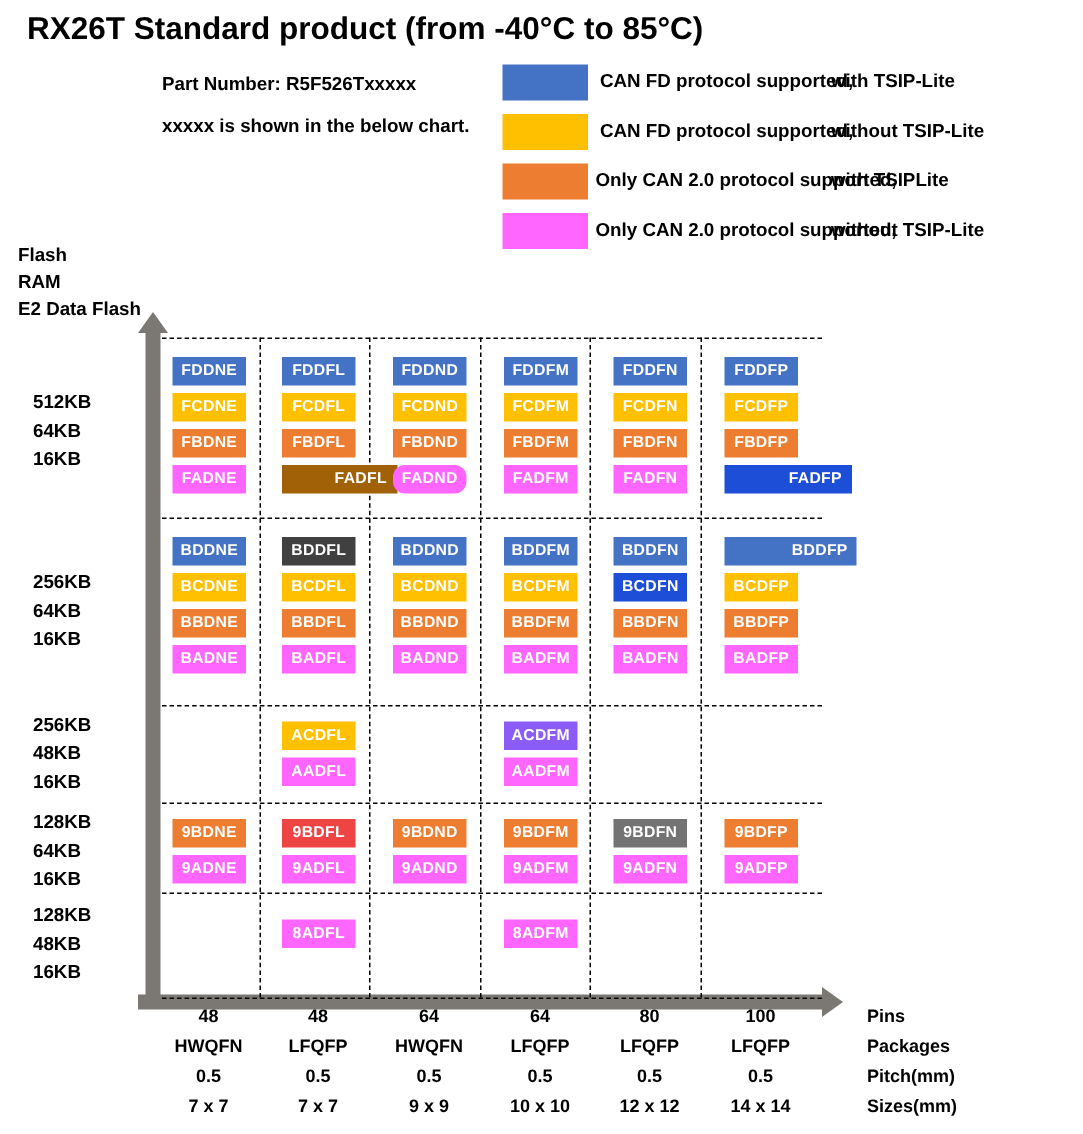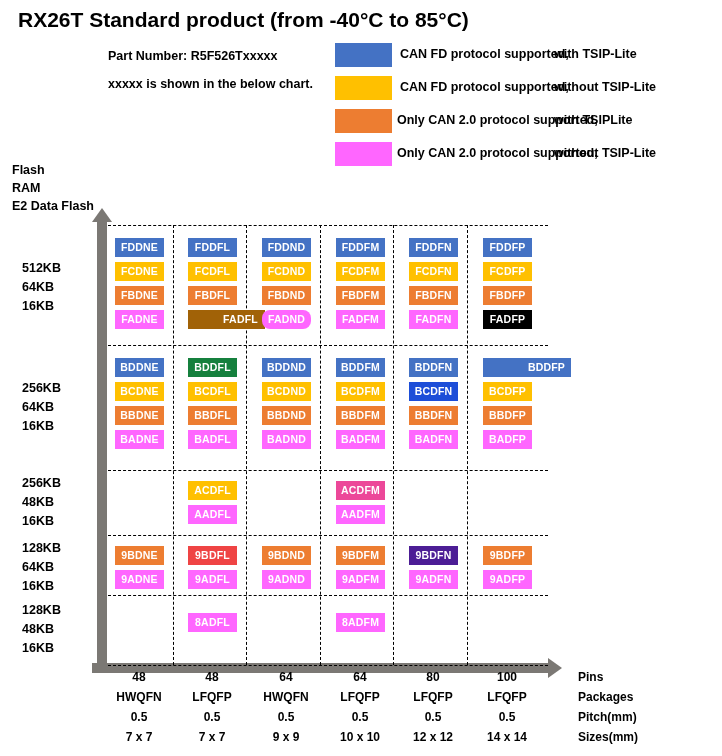--- a/index.html
+++ b/index.html
@@ -314,26 +314,26 @@
       <div class="part-box" style="left: 336px; top: 262px; background: rgb(255, 192, 0);">FCDFM</div>
       <div class="part-box" style="left: 336px; top: 286px; background: rgb(237, 125, 49);">FBDFM</div>
       <div class="part-box" style="left: 336px; top: 310px; background: rgb(255, 102, 255);">FADFM</div>
       <div class="part-box" style="left: 409px; top: 238px; background: rgb(68, 114, 196);">FDDFN</div>
       <div class="part-box" style="left: 409px; top: 262px; background: rgb(255, 192, 0);">FCDFN</div>
       <div class="part-box" style="left: 409px; top: 286px; background: rgb(237, 125, 49);">FBDFN</div>
       <div class="part-box" style="left: 409px; top: 310px; background: rgb(255, 102, 255);">FADFN</div>
       <div class="part-box" style="left: 483px; top: 238px; background: rgb(68, 114, 196);">FDDFP</div>
       <div class="part-box" style="left: 483px; top: 262px; background: rgb(255, 192, 0);">FCDFP</div>
       <div class="part-box" style="left: 483px; top: 286px; background: rgb(237, 125, 49);">FBDFP</div>
-      <div class="part-box" style="left: 483px; top: 310px; background: #000000;">FADFP</div>
+      <div class="part-box" style="left: 483px; top: 310px; background: #1d4ed8; padding-left: 36px;">FADFP</div>
       <div class="part-box" style="left: 115px; top: 358px; background: rgb(68, 114, 196);">BDDNE</div>
       <div class="part-box" style="left: 115px; top: 382px; background: rgb(255, 192, 0);">BCDNE</div>
       <div class="part-box" style="left: 115px; top: 406px; background: rgb(237, 125, 49);">BBDNE</div>
       <div class="part-box" style="left: 115px; top: 430px; background: rgb(255, 102, 255);">BADNE</div>
-      <div class="part-box" style="left: 188px; top: 358px; background: #15803d;">BDDFL</div>
+      <div class="part-box" style="left: 188px; top: 358px; background: #404040;">BDDFL</div>
       <div class="part-box" style="left: 188px; top: 382px; background: rgb(255, 192, 0);">BCDFL</div>
       <div class="part-box" style="left: 188px; top: 406px; background: rgb(237, 125, 49);">BBDFL</div>
       <div class="part-box" style="left: 188px; top: 430px; background: rgb(255, 102, 255);">BADFL</div>
       <div class="part-box" style="left: 262px; top: 358px; background: rgb(68, 114, 196);">BDDND</div>
       <div class="part-box" style="left: 262px; top: 382px; background: rgb(255, 192, 0);">BCDND</div>
       <div class="part-box" style="left: 262px; top: 406px; background: rgb(237, 125, 49);">BBDND</div>
       <div class="part-box" style="left: 262px; top: 430px; background: rgb(255, 102, 255);">BADND</div>
       <div class="part-box" style="left: 336px; top: 358px; background: rgb(68, 114, 196);">BDDFM</div>
       <div class="part-box" style="left: 336px; top: 382px; background: rgb(255, 192, 0);">BCDFM</div>
       <div class="part-box" style="left: 336px; top: 406px; background: rgb(237, 125, 49);">BBDFM</div>
@@ -341,31 +341,31 @@
       <div class="part-box" style="left: 409px; top: 358px; background: rgb(68, 114, 196);">BDDFN</div>
       <div class="part-box" style="left: 409px; top: 382px; background: #1d4ed8;">BCDFN</div>
       <div class="part-box" style="left: 409px; top: 406px; background: rgb(237, 125, 49);">BBDFN</div>
       <div class="part-box" style="left: 409px; top: 430px; background: rgb(255, 102, 255);">BADFN</div>
       <div class="part-box" style="left: 483px; top: 358px; background: rgb(68, 114, 196); padding-left: 39px;">BDDFP</div>
       <div class="part-box" style="left: 483px; top: 382px; background: rgb(255, 192, 0);">BCDFP</div>
       <div class="part-box" style="left: 483px; top: 406px; background: rgb(237, 125, 49);">BBDFP</div>
       <div class="part-box" style="left: 483px; top: 430px; background: rgb(255, 102, 255);">BADFP</div>
       <div class="part-box" style="left: 188px; top: 481px; background: rgb(255, 192, 0);">ACDFL</div>
       <div class="part-box" style="left: 188px; top: 505px; background: rgb(255, 102, 255);">AADFL</div>
-      <div class="part-box" style="left: 336px; top: 481px; background: #ec4899;">ACDFM</div>
+      <div class="part-box" style="left: 336px; top: 481px; background: #8b5cf6;">ACDFM</div>
       <div class="part-box" style="left: 336px; top: 505px; background: rgb(255, 102, 255);">AADFM</div>
       <div class="part-box" style="left: 115px; top: 546px; background: rgb(237, 125, 49);">9BDNE</div>
       <div class="part-box" style="left: 115px; top: 570px; background: rgb(255, 102, 255);">9ADNE</div>
       <div class="part-box" style="left: 188px; top: 546px; background: #ef4444;">9BDFL</div>
       <div class="part-box" style="left: 188px; top: 570px; background: rgb(255, 102, 255);">9ADFL</div>
       <div class="part-box" style="left: 262px; top: 546px; background: rgb(237, 125, 49);">9BDND</div>
       <div class="part-box" style="left: 262px; top: 570px; background: rgb(255, 102, 255);">9ADND</div>
       <div class="part-box" style="left: 336px; top: 546px; background: rgb(237, 125, 49);">9BDFM</div>
       <div class="part-box" style="left: 336px; top: 570px; background: rgb(255, 102, 255);">9ADFM</div>
-      <div class="part-box" style="left: 409px; top: 546px; background: #4c1d95;">9BDFN</div>
+      <div class="part-box" style="left: 409px; top: 546px; background: #737373;">9BDFN</div>
       <div class="part-box" style="left: 409px; top: 570px; background: rgb(255, 102, 255);">9ADFN</div>
       <div class="part-box" style="left: 483px; top: 546px; background: rgb(237, 125, 49);">9BDFP</div>
       <div class="part-box" style="left: 483px; top: 570px; background: rgb(255, 102, 255);">9ADFP</div>
       <div class="part-box" style="left: 188px; top: 613px; background: rgb(255, 102, 255);">8ADFL</div>
       <div class="part-box" style="left: 336px; top: 613px; background: rgb(255, 102, 255);">8ADFM</div>
     </div>
   <div id="x-labels-layer">
       <div class="x-col-label" style="left: 105px; top: 670px;">48</div>
       <div class="x-col-label" style="left: 105px; top: 690px;">HWQFN</div>
       <div class="x-col-label" style="left: 105px; top: 710px;">0.5</div>

